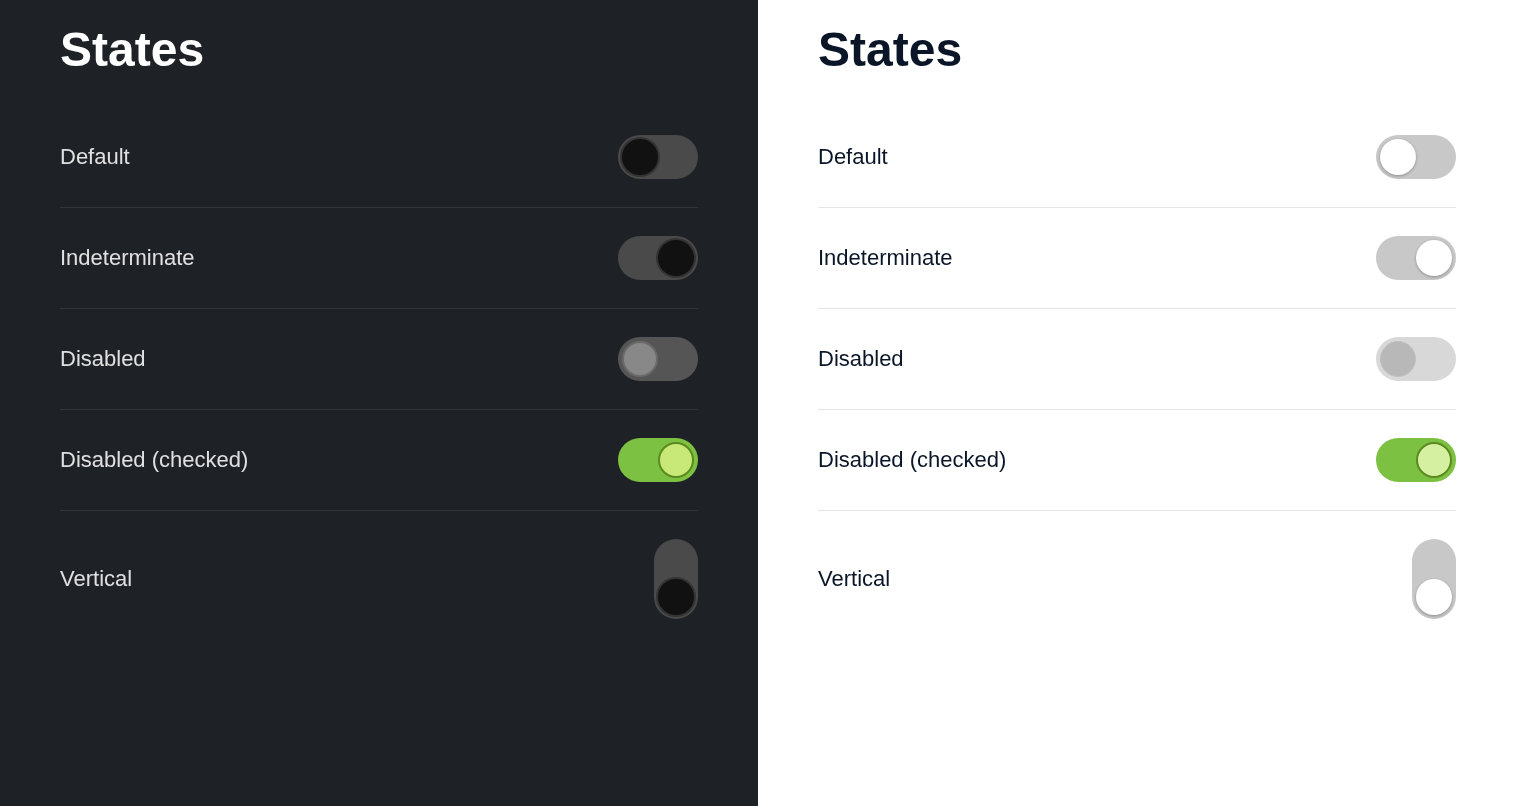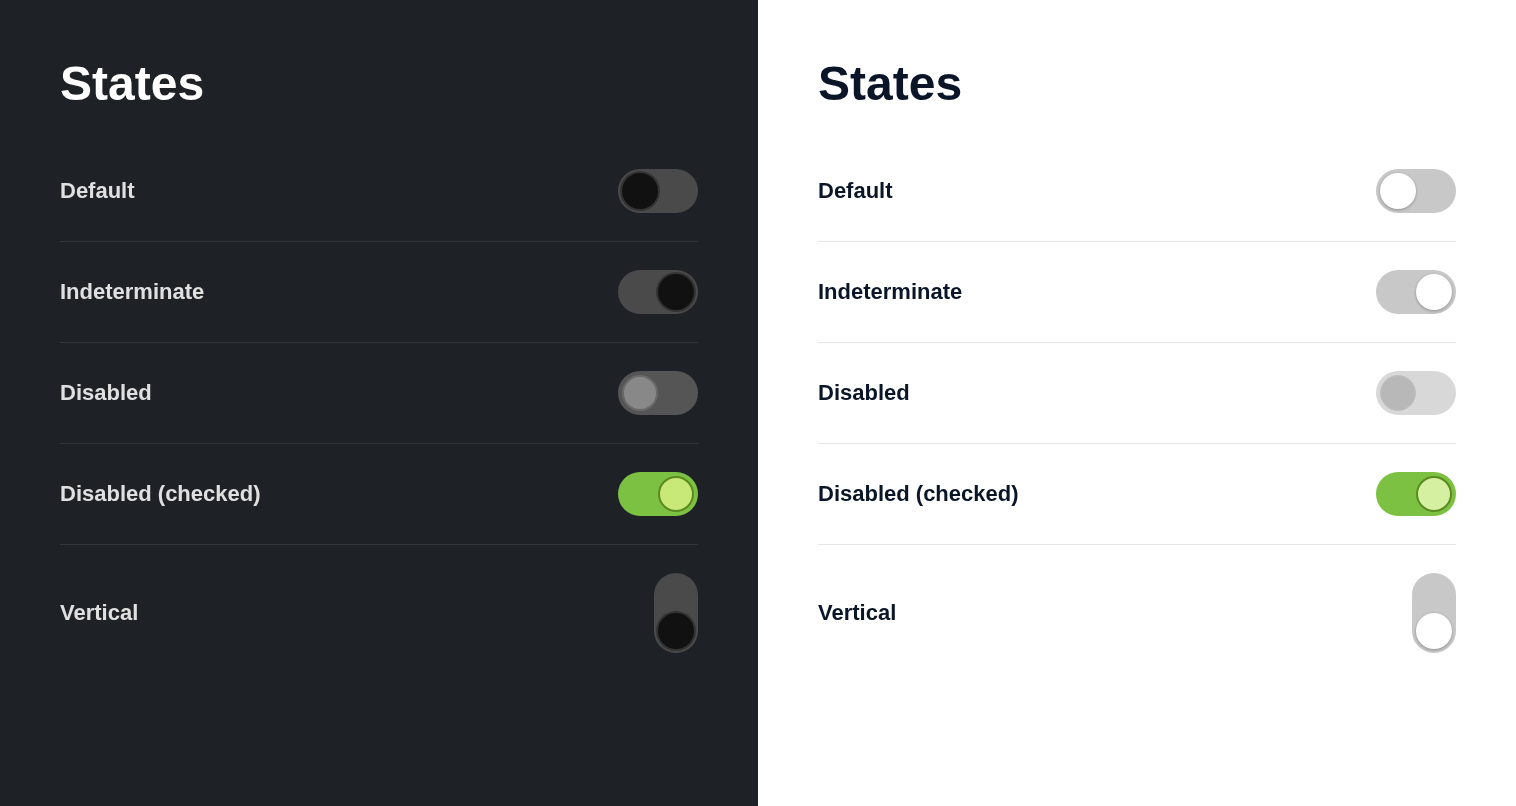--- a/index.html
+++ b/index.html
@@ -7,21 +7,21 @@
     body {
       display: flex;
       width: 1516px;
       height: 806px;
       font-family: -apple-system, BlinkMacSystemFont, 'Segoe UI', sans-serif;
       overflow: hidden;
     }
 
     .panel {
       flex: 1;
-      padding: 56px 60px;
+      padding: 22px 60px;
       display: flex;
       flex-direction: column;
       gap: 0;
     }
 
     .panel-dark {
       background-color: #1e2227;
       color: #ffffff;
     }
 
@@ -46,21 +46,21 @@
 
     .state-row {
       display: flex;
       align-items: center;
       justify-content: space-between;
       padding: 28px 0;
     }
 
     .state-label {
       font-size: 22px;
-      font-weight: 700;
+      font-weight: 400;
     }
 
     .panel-dark .state-label {
       color: #e0e0e0;
     }
 
     .panel-light .state-label {
       color: #0a1628;
     }
 

